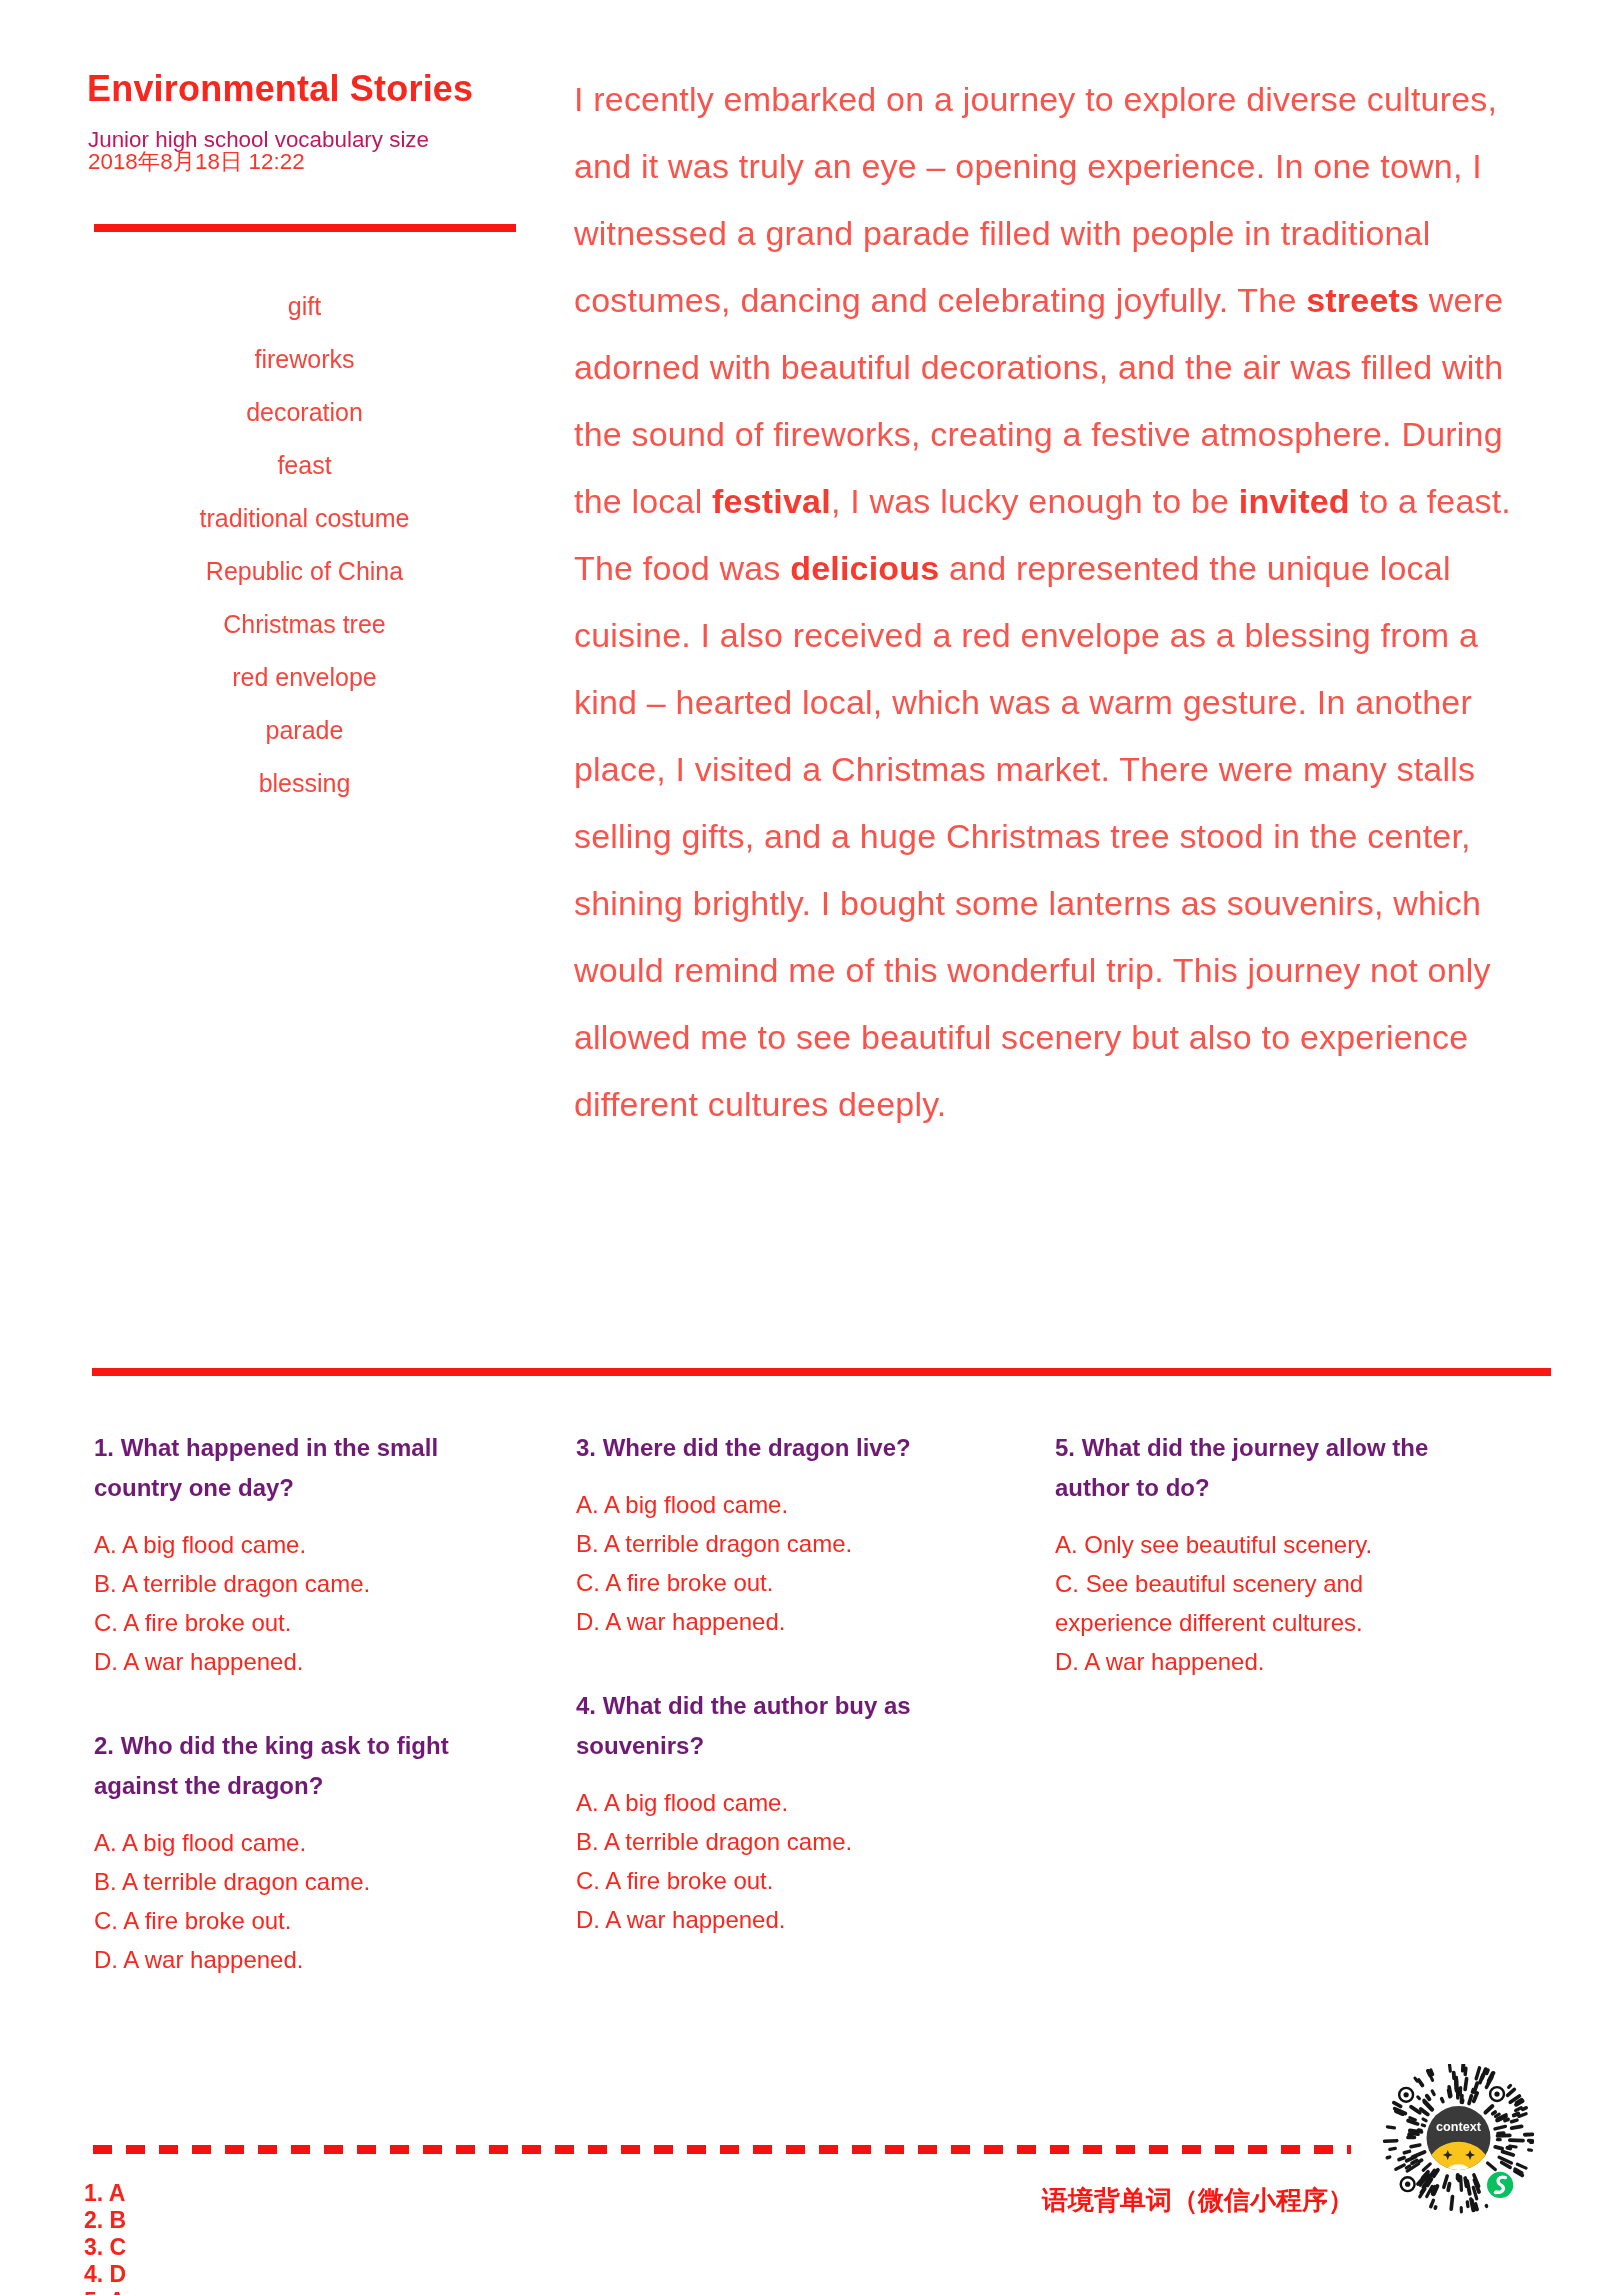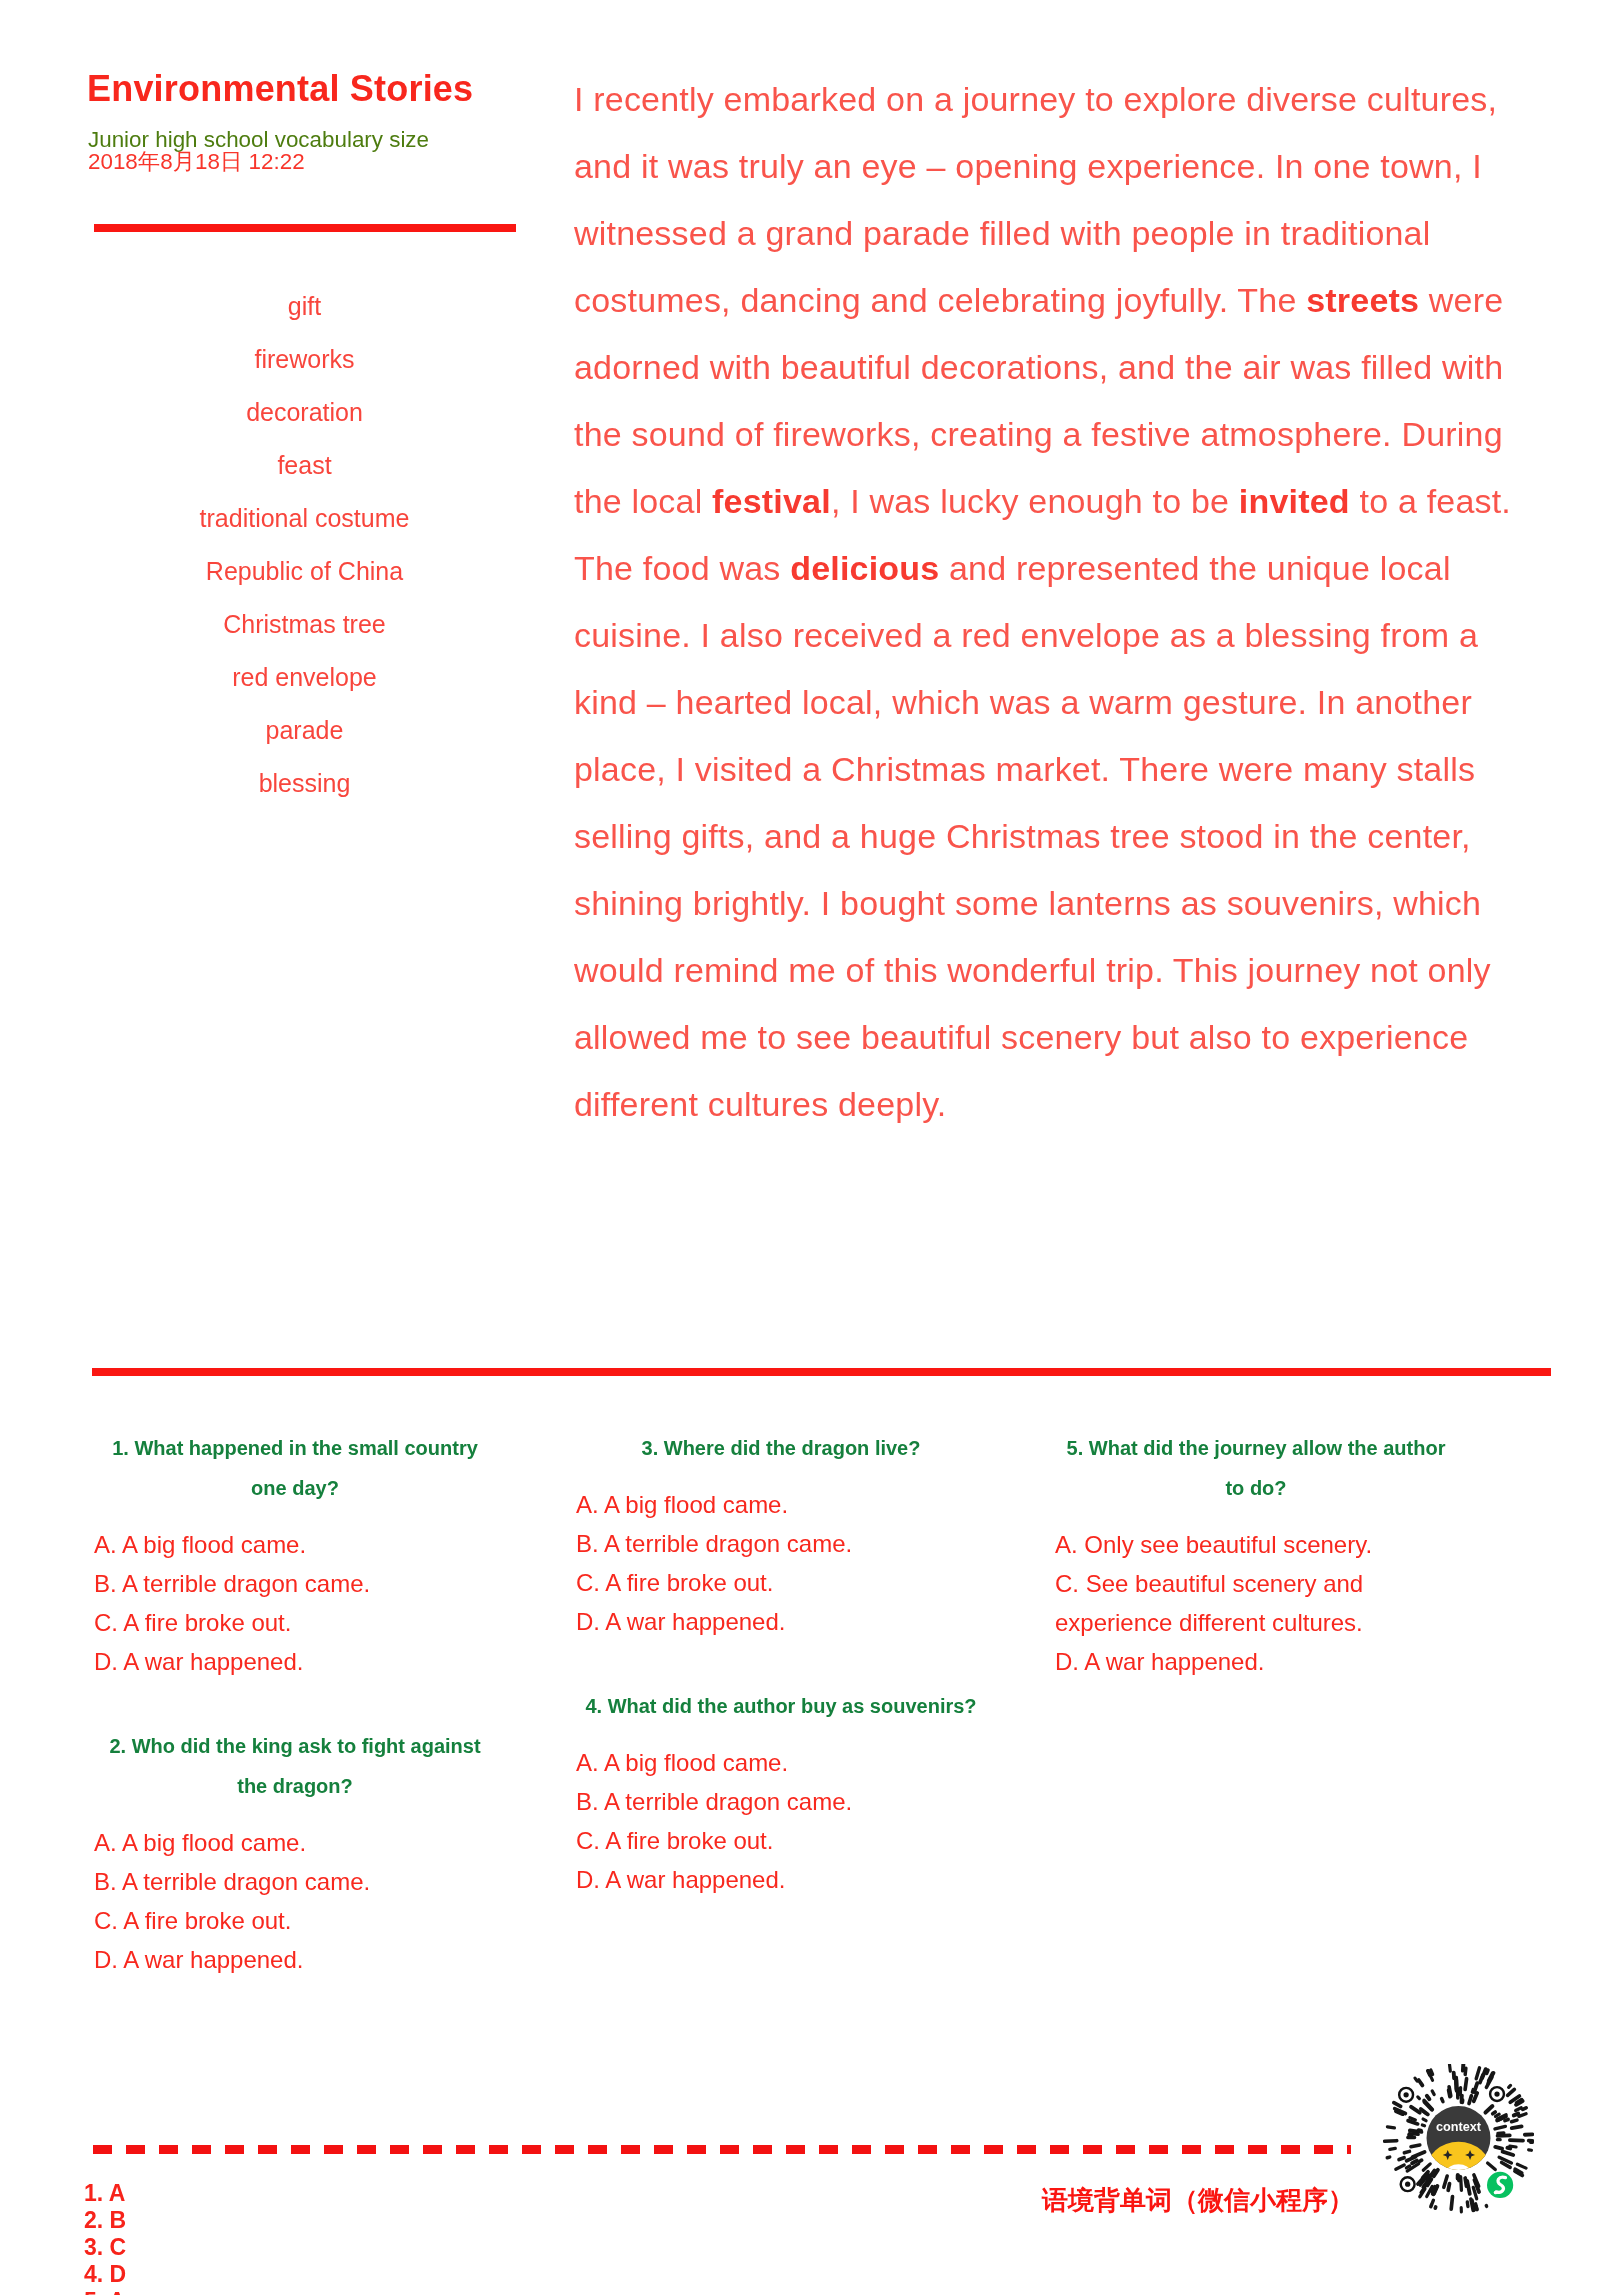--- a/index.html
+++ b/index.html
@@ -5,21 +5,21 @@
   html,body{margin:0;padding:0;}
   body{
     width:1623px;height:2295px;position:relative;background:#ffffff;overflow:hidden;
     font-family:"Liberation Sans","DejaVu Sans",sans-serif;
     -webkit-font-smoothing:antialiased;
   }
   .abs{position:absolute;}
 
   
   .title{left:87px;top:68px;font-size:36px;font-weight:600;color:#f8271d;letter-spacing:0.2px;text-align:center;}
-  .subtitle{left:88px;top:127px;font-size:22.4px;font-weight:400;color:#4d7c0f;}
+  .subtitle{left:88px;top:127px;font-size:22.4px;font-weight:400;color:#be185d;}
   .date{left:88px;top:146px;font-size:22.4px;font-weight:400;color:#f8352b;}
   .title-rule{left:94px;top:224px;width:422px;height:7.7px;background:#fa1712;}
 
   
   .vocab{left:88px;top:280px;width:433px;list-style:none;margin:0;padding:0;}
   .vocab li{font-size:25px;line-height:53px;color:#f8453c;white-space:nowrap;text-align:center;}
 
   
   .passage{left:574px;top:66px;width:965px;font-size:34px;line-height:67px;color:#f9544b;letter-spacing:0.2px;}
   .passage b{font-weight:700;color:#f73a30;}
@@ -27,21 +27,21 @@
   
   .divider{left:92px;top:1368px;width:1459px;height:7.7px;background:#fa1712;}
 
   
   .questions{left:94px;top:1428px;width:1459px;height:587px;}
   .q-col{position:absolute;top:0;}
   .q-col-1{left:0;width:402px;}
   .q-col-2{left:482px;width:410px;}
   .q-col-3{left:961px;width:402px;}
   .q-block{margin-bottom:45px;}
-  .q-prompt{font-size:20px;line-height:40px;font-weight:700;color:#15803d;margin:0 0 17px 0;text-align:center;}
+  .q-prompt{font-size:24px;line-height:40px;font-weight:700;color:#701a75;margin:0 0 17px 0;}
   .q-option{font-size:24px;line-height:39px;font-weight:400;color:#f8281e;}
 
   
   .dashes{left:93px;top:2145px;width:1258px;height:9.3px;
     background:repeating-linear-gradient(90deg,#f31111 0 19.3px,transparent 19.3px 33px);}
   .answers{left:84px;top:2180px;display:flex;flex-direction:column;}
   .answers span{font-size:23px;font-weight:700;color:#f7231a;white-space:nowrap;}
   .app-label{left:1042px;top:2183px;font-size:26px;font-weight:700;color:#fa1510;white-space:nowrap;}
   .qr{left:1383px;top:2064px;width:151px;height:151px;}
 </style>

